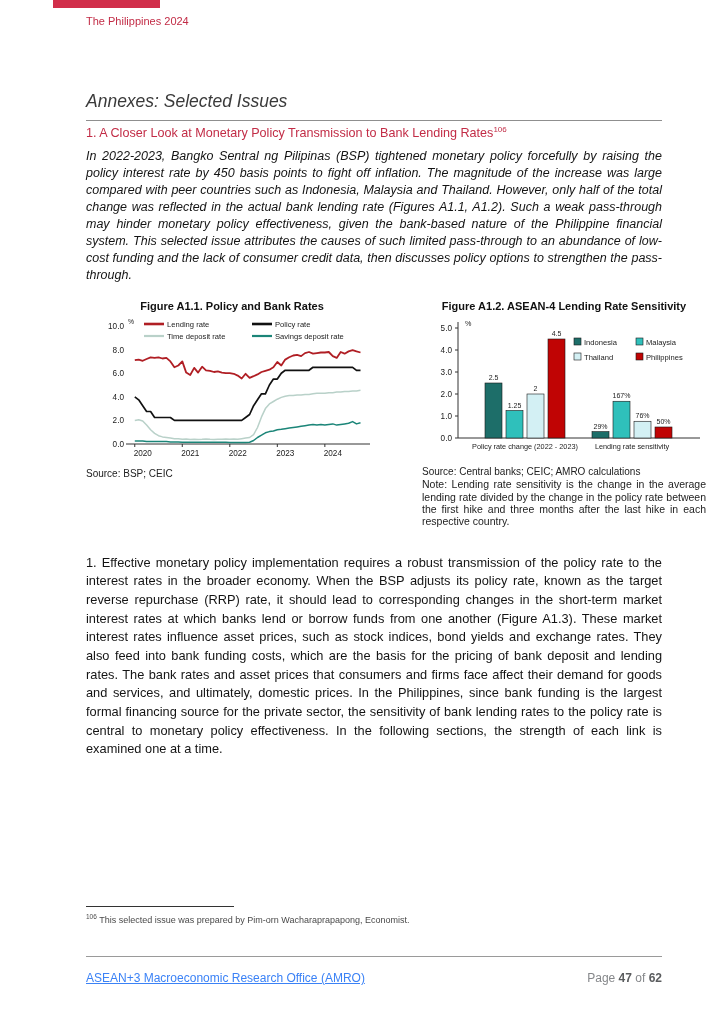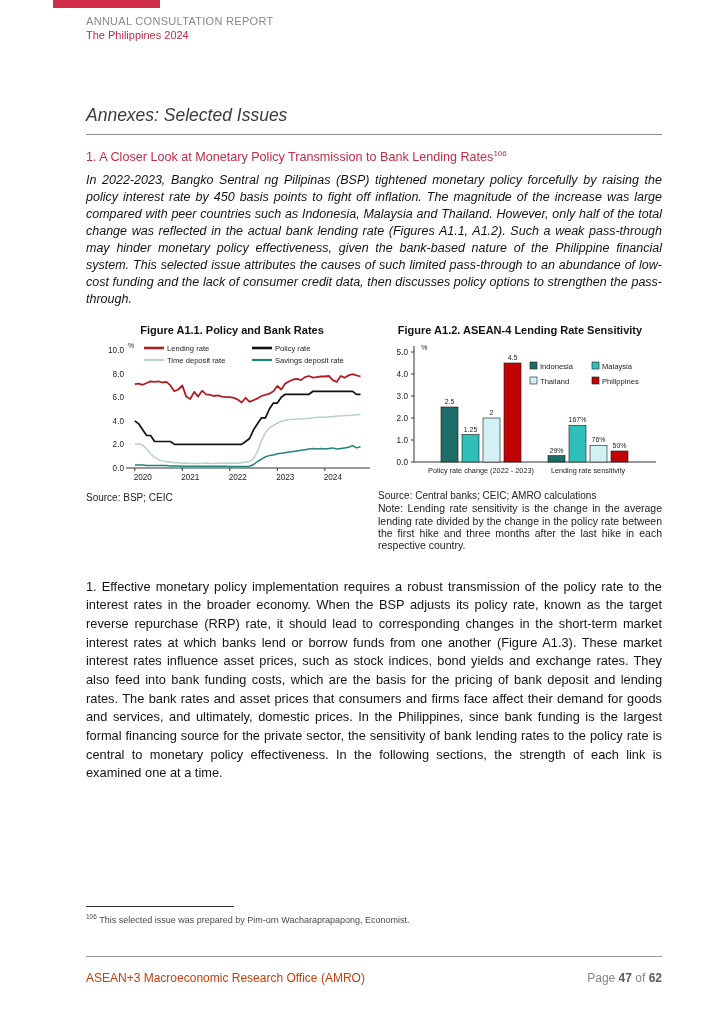--- a/index.html
+++ b/index.html
@@ -6,55 +6,54 @@
   html,body { background:#ffffff; }
   body { width:724px; height:1024px; font-family:"Liberation Sans", sans-serif; color:#1a1a1a; position:relative; overflow:hidden; }
   .page { position:relative; width:724px; height:1024px; background:#fff; }
   .topbar { position:absolute; left:53px; top:0; width:107px; height:8px; background:#d12e4a; }
   .content { position:absolute; left:86px; right:62px; top:0; }
   .hdr { margin-top:15px; }
   .hdr-title { font-size:11px; color:#88898b; letter-spacing:.3px; }
   .hdr-sub { font-size:11px; color:#c22c46; margin-top:2px; }
   .section-title { margin-top:64px; font-size:17.5px; color:#3a3a3a; font-weight:400;font-style:italic; }
   .title-rule { margin-top:8px; border:none; border-top:1px solid #8f8f8f; height:0; }
-  .issue-heading { margin-top:14px; font-size:12.6px; color:#c22c46; font-weight:400; }
+  .issue-heading { margin-top:4px; font-size:12.6px; color:#c22c46; font-weight:400; }
   .issue-heading sup { font-size:8px; }
   .abstract { margin-top:8px; font-size:12.5px; line-height:1.36; text-align:justify; font-style:italic; color:#141414; }
-  .figures { margin-top:16px; display:flex; }
+  .figures { margin-top:16px; display:flex;gap:44px; }
   .fig { display:block; }
   .fig1 { width:292px; }
   .fig2 { width:284px; margin-left:0; }
   .fig-title { font-size:11px; font-weight:bold; color:#111; }
   .fig1 .fig-title { text-align:center; }
   .fig2 .fig-title { text-align:center; }
   .fig svg { display:block; margin-top:2px; }
   .fig-source { font-size:10px; color:#222; margin-top:2px; }
   .fig-note { font-size:10.5px; color:#222; text-align:justify; line-height:1.18; margin-top:1px; }
   .body-para { margin-top:26px; font-size:12.8px; line-height:1.46; text-align:justify; color:#141414; }
   .body-para b { font-weight:normal; }
   .footnote-block { position:absolute; left:86px; right:62px; top:906px; }
   .footnote-rule { width:148px; border:none; border-top:1.5px solid #333; height:0; }
   .footnote-text { margin-top:6px; font-size:9px; color:#4a4a4a; }
   .footnote-text sup { font-size:6.5px; }
   .footer-block { position:absolute; left:86px; right:62px; top:956px; }
   .footer-rule { border:none; border-top:1px solid #9a9a9a; height:0; }
   .footer-row { margin-top:14px; display:flex; justify-content:space-between; align-items:baseline; }
-  .footer-org { font-size:12px; color:#c2410c; }
+  .footer-org { font-size:12px; color:#3b82f6;text-decoration:underline; }
   .footer-page { font-size:12px; color:#85878a; }
   .footer-page b { color:#5a5c5e; }
 </style>
 </head>
 <body>
 
 <div class="page">
   <div class="topbar"></div>
 
   <div class="content">
     <div class="hdr">
-      <div class="hdr-title">ANNUAL CONSULTATION REPORT</div>
       <div class="hdr-sub">The Philippines 2024</div>
     </div>
 
     <h1 class="section-title">Annexes: Selected Issues</h1>
     <hr class="title-rule">
 
     <h2 class="issue-heading"><span>1. A Closer Look at Monetary Policy Transmission to Bank Lending Rates</span><sup>106</sup></h2>
 
     <p class="abstract">In 2022-2023, Bangko Sentral ng Pilipinas (BSP) tightened monetary policy forcefully by raising the policy interest rate by 450 basis points to fight off inflation. The magnitude of the increase was large compared with peer countries such as Indonesia, Malaysia and Thailand. However, only half of the total change was reflected in the actual bank lending rate (Figures A1.1, A1.2). Such a weak pass-through may hinder monetary policy effectiveness, given the bank-based nature of the Philippine financial system. This selected issue attributes the causes of such limited pass-through to an abundance of low-cost funding and the lack of consumer credit data, then discusses policy options to strengthen the pass-through.</p>
 

